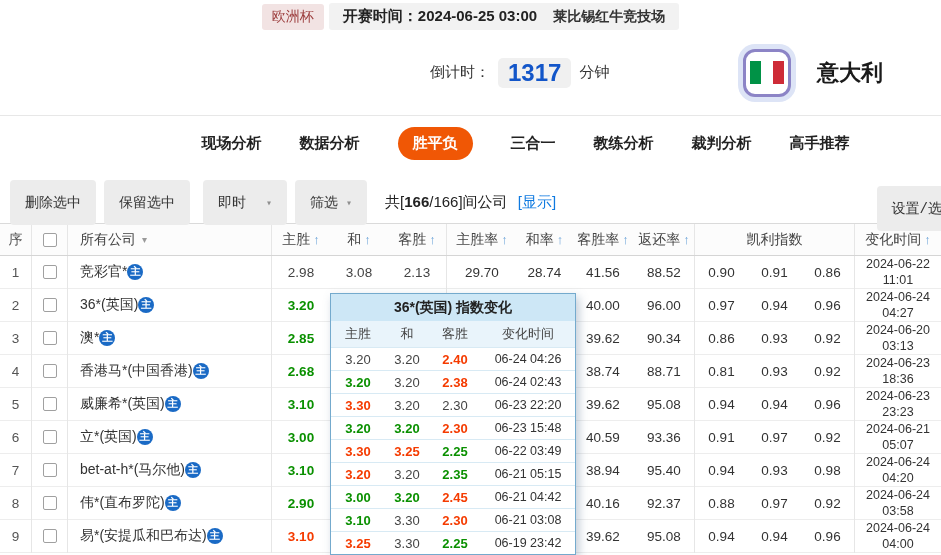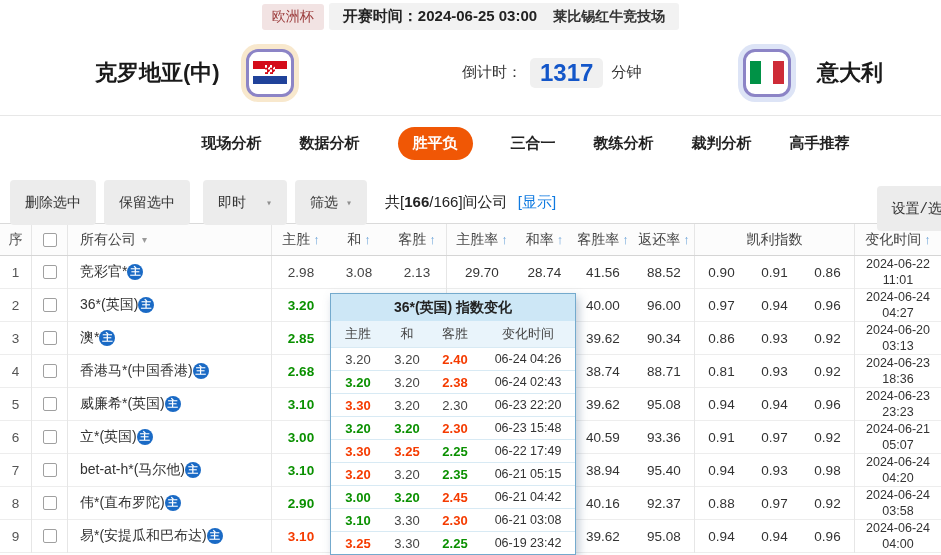--- a/index.html
+++ b/index.html
@@ -20,21 +20,21 @@
   .away-group { right:58px; gap:26px; }
   .team-name { font-size:22px; font-weight:700; color:#1a1a1a; }
   .flag-box { width:48px; height:48px; border:3px solid #8c84c6; border-radius:12px; background:#fff; display:flex; align-items:center; justify-content:center; }
   .glow-home { box-shadow:0 0 0 5px #f8e8cd; }
   .glow-away { box-shadow:0 0 0 5px #dde4f6; }
   .flag { width:34px; height:23px; position:relative; }
   .flag-hr { background:linear-gradient(to bottom,#d40c19 0 33.3%,#ffffff 33.3% 66.6%,#20429a 66.6% 100%); }
   .flag-it { background:linear-gradient(to right,#009246 0 33.3%,#ffffff 33.3% 66.6%,#ce2b37 66.6% 100%); }
   .crest { position:absolute; left:50%; top:4px; transform:translateX(-50%); width:10px; height:9px;
            background-image:conic-gradient(#d40c19 0 25%,#fff 0 50%,#d40c19 0 75%,#fff 0); background-size:5px 4.5px; }
-  .countdown { left:430px; gap:8px; font-size:15px; color:#333;margin-left:32px; }
+  .countdown { left:430px; gap:8px; font-size:15px; color:#333; }
   .cd-value { background:#f0f0f0; border-radius:5px; padding:1px 10px; color:#1356c9; font-weight:700; font-size:24px; }
 
   
   .tab-bar { display:flex; justify-content:center; align-items:center; gap:38px; padding:11px 0 12px; transform:translateX(55px); }
   .tab { font-size:15px; font-weight:700; color:#222; cursor:pointer; padding:7px 0; }
   .tab.active { background:#f05705; color:#fff; border-radius:17px; padding:7px 15px; }
 
   
   .toolbar { position:relative; display:flex; align-items:center; gap:8px; padding-left:10px; margin-top:14px; height:33px; }
   .tbtn { background:#ececec; border:none; border-radius:4px; color:#333; font-size:14px; height:45px; padding:12px 15px;
@@ -89,28 +89,20 @@
 
   <div class="topbar">
     <span class="league-badge">欧洲杯</span>
     <span class="kick-strip">
       <span class="kick-bold"><span>开赛时间：</span><span>2024-06-25 03:00</span></span>
       <span class="venue">莱比锡红牛竞技场</span>
     </span>
   </div>
 
   <div class="team-row">
-    <div class="home-group">
-      <span class="team-name">克罗地亚(中)</span>
-      <span class="flag-box glow-home">
-        <span class="flag flag-hr">
-            <span class="crest"></span>
-          </span>
-      </span>
-    </div>
     <div class="countdown">
       <span>倒计时：</span>
       <span class="cd-value">1317</span>
       <span>分钟</span>
     </div>
     <div class="away-group">
       <span class="flag-box glow-away">
         <span class="flag flag-it"></span>
       </span>
       <span class="team-name">意大利</span>
@@ -475,21 +467,21 @@
         <div class="pgrid prow">
           <div class="c-down">3.20</div>
           <div class="c-down">3.20</div>
           <div class="c-up">2.30</div>
           <div class="ptime">06-23 15:48</div>
         </div>
         <div class="pgrid prow">
           <div class="c-up">3.30</div>
           <div class="c-up">3.25</div>
           <div class="c-down">2.25</div>
-          <div class="ptime">06-22 17:49</div>
+          <div class="ptime">06-22 03:49</div>
         </div>
         <div class="pgrid prow">
           <div class="c-up">3.20</div>
           <div class="c-flat">3.20</div>
           <div class="c-down">2.35</div>
           <div class="ptime">06-21 05:15</div>
         </div>
         <div class="pgrid prow">
           <div class="c-down">3.00</div>
           <div class="c-down">3.20</div>

